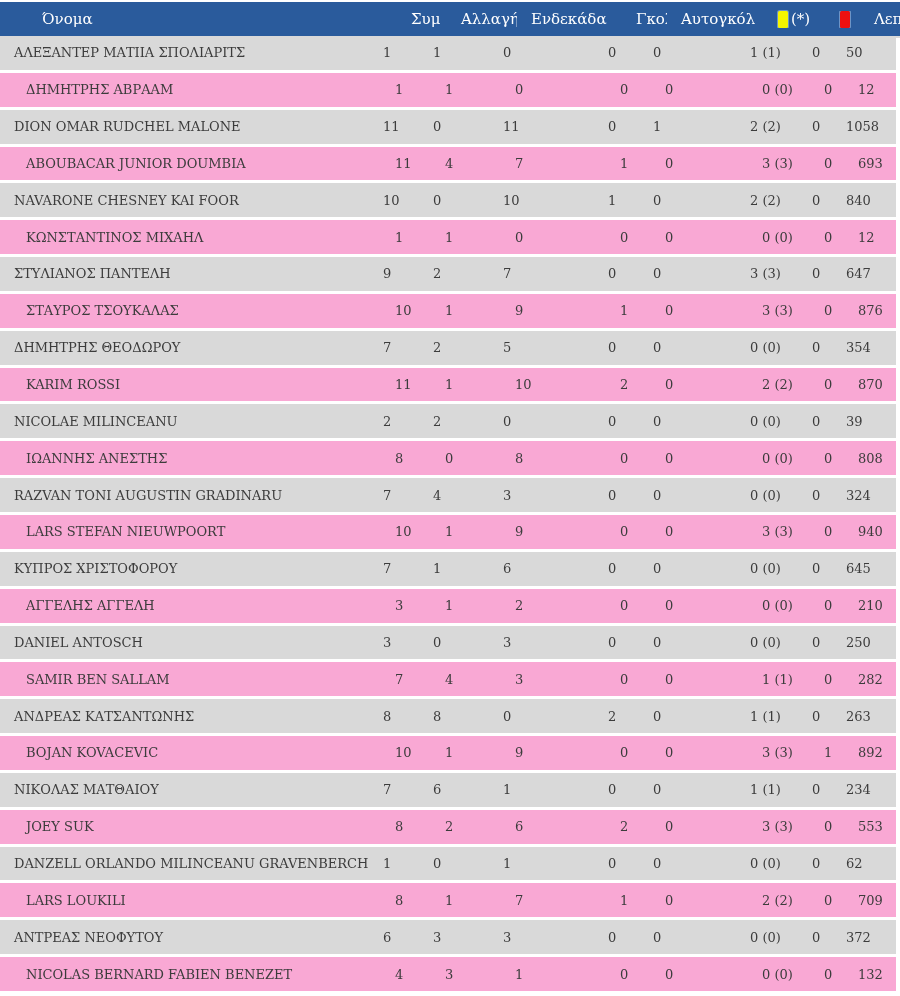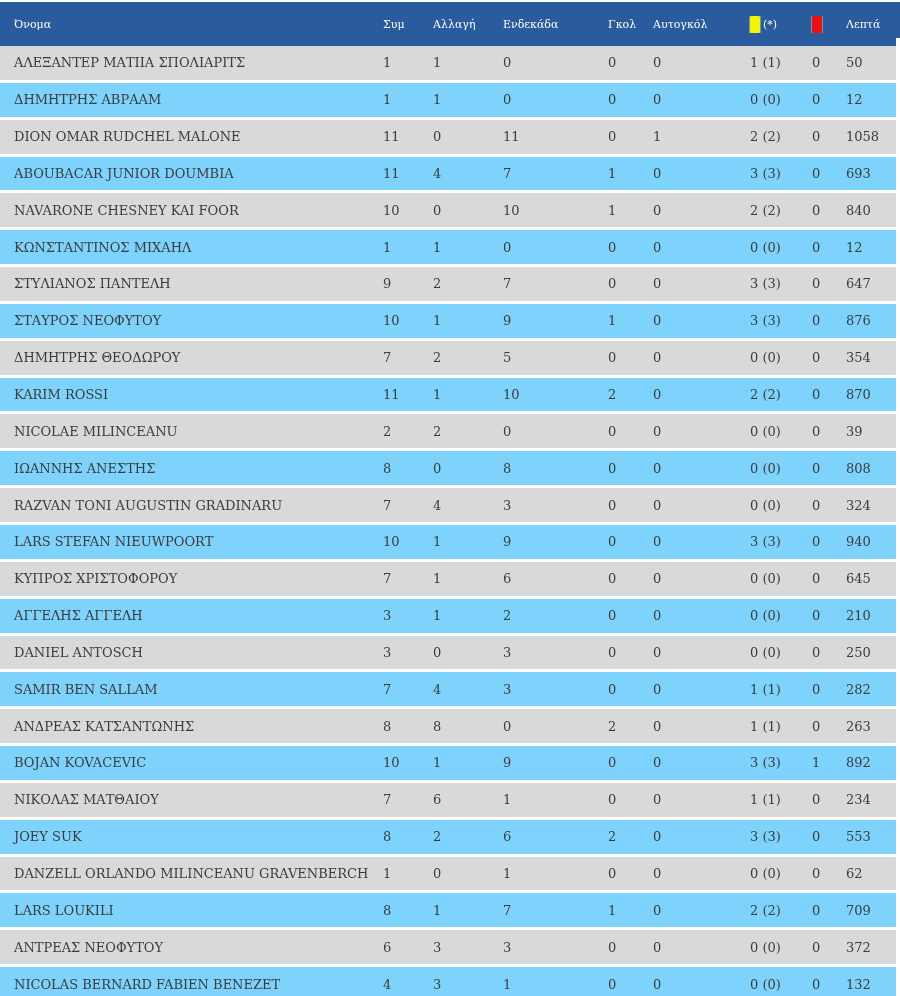--- a/index.html
+++ b/index.html
@@ -11,24 +11,25 @@
     overflow:hidden;
     box-sizing:border-box;
     padding-top:2px;
   }
   .grid{
     display:grid;
     grid-template-columns:369px 50px 70px 105px 45px 97px 62px 34px 68px;
     align-items:center;
   }
   .thead{
-    height:44px;
+    height:34px;
     background:#2a5b9c;
     color:#ffffff;
-    font-size:11px;
+    font-size:15px;
+    padding-left:28px;
   }
   .thead .cell{
     padding-left:14px;
     white-space:nowrap;
     overflow:hidden;
   }
   .cards-head{
     display:flex;align-items:center;gap:3px;
   }
   .card{
@@ -46,21 +47,21 @@
   }
   .row{
     flex:1 1 0;
     border-bottom:3px solid #ffffff;
     color:#3c3c3c;
     font-size:13px;
     box-sizing:border-box;
     cursor:default;
   }
   .row.even{background:#d9d9d9;}
-  .row.odd{background:#7dd3fc;}
+  .row.odd{background:#f9a8d4;padding-left:12px;}
   .row .cell{
     padding-left:14px;
     white-space:nowrap;
     overflow:hidden;
   }
   .right-strip{
     position:absolute;
     top:38px;right:0;bottom:0;
     width:4px;
     background:#ffffff;
@@ -160,21 +161,21 @@
     <div class="cell">9</div>
     <div class="cell">2</div>
     <div class="cell">7</div>
     <div class="cell">0</div>
     <div class="cell">0</div>
     <div class="cell">3 (3)</div>
     <div class="cell">0</div>
     <div class="cell">647</div>
   </div>
       <div class="grid row odd">
-    <div class="cell">ΣΤΑΥΡΟΣ ΝΕΟΦΥΤΟΥ</div>
+    <div class="cell">ΣΤΑΥΡΟΣ ΤΣΟΥΚΑΛΑΣ</div>
     <div class="cell">10</div>
     <div class="cell">1</div>
     <div class="cell">9</div>
     <div class="cell">1</div>
     <div class="cell">0</div>
     <div class="cell">3 (3)</div>
     <div class="cell">0</div>
     <div class="cell">876</div>
   </div>
       <div class="grid row even">

